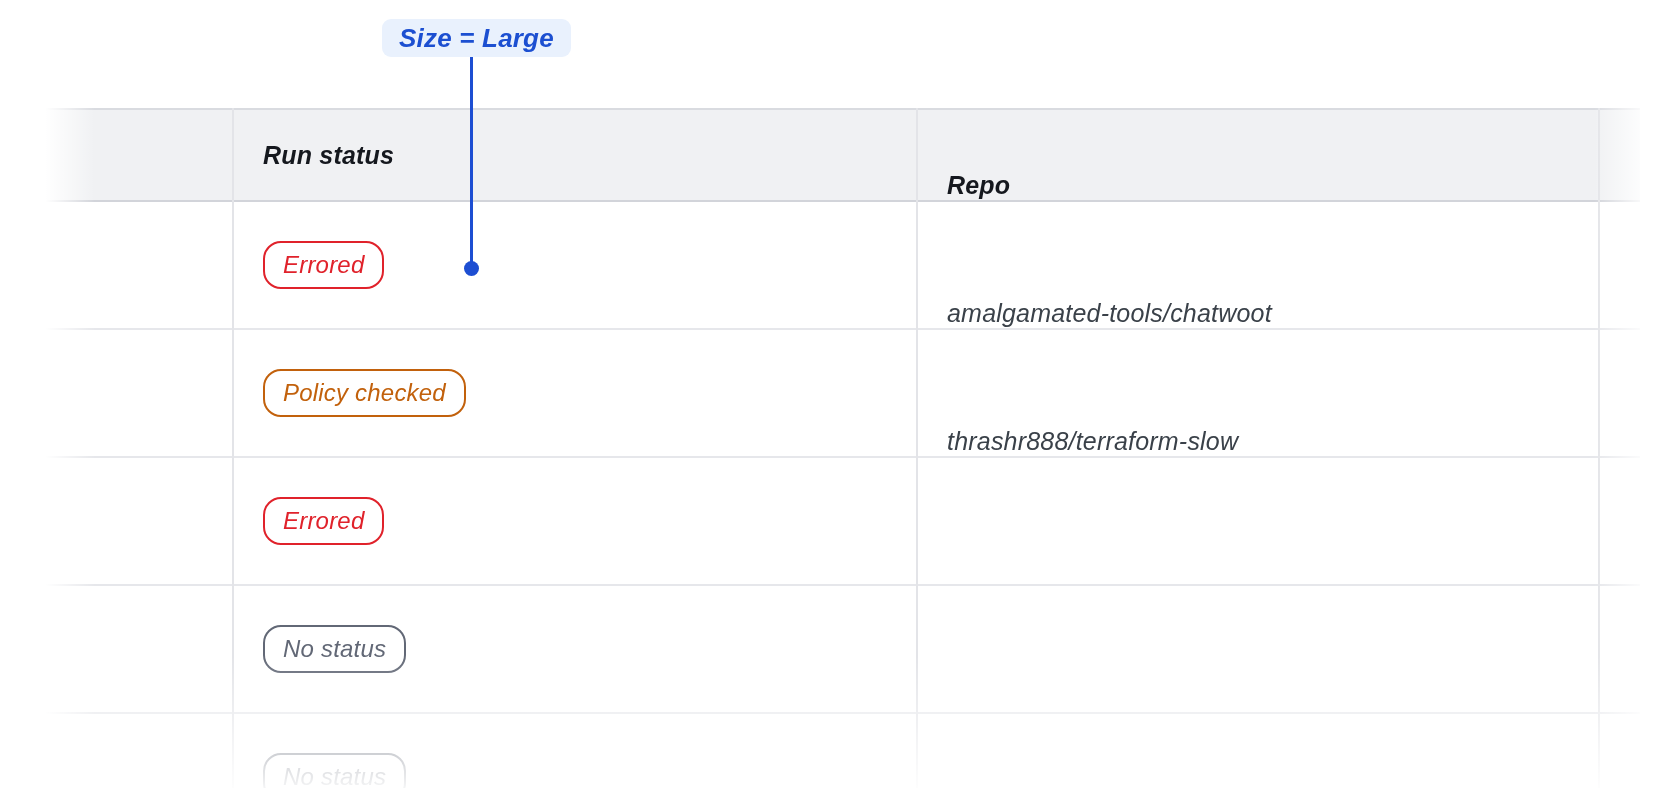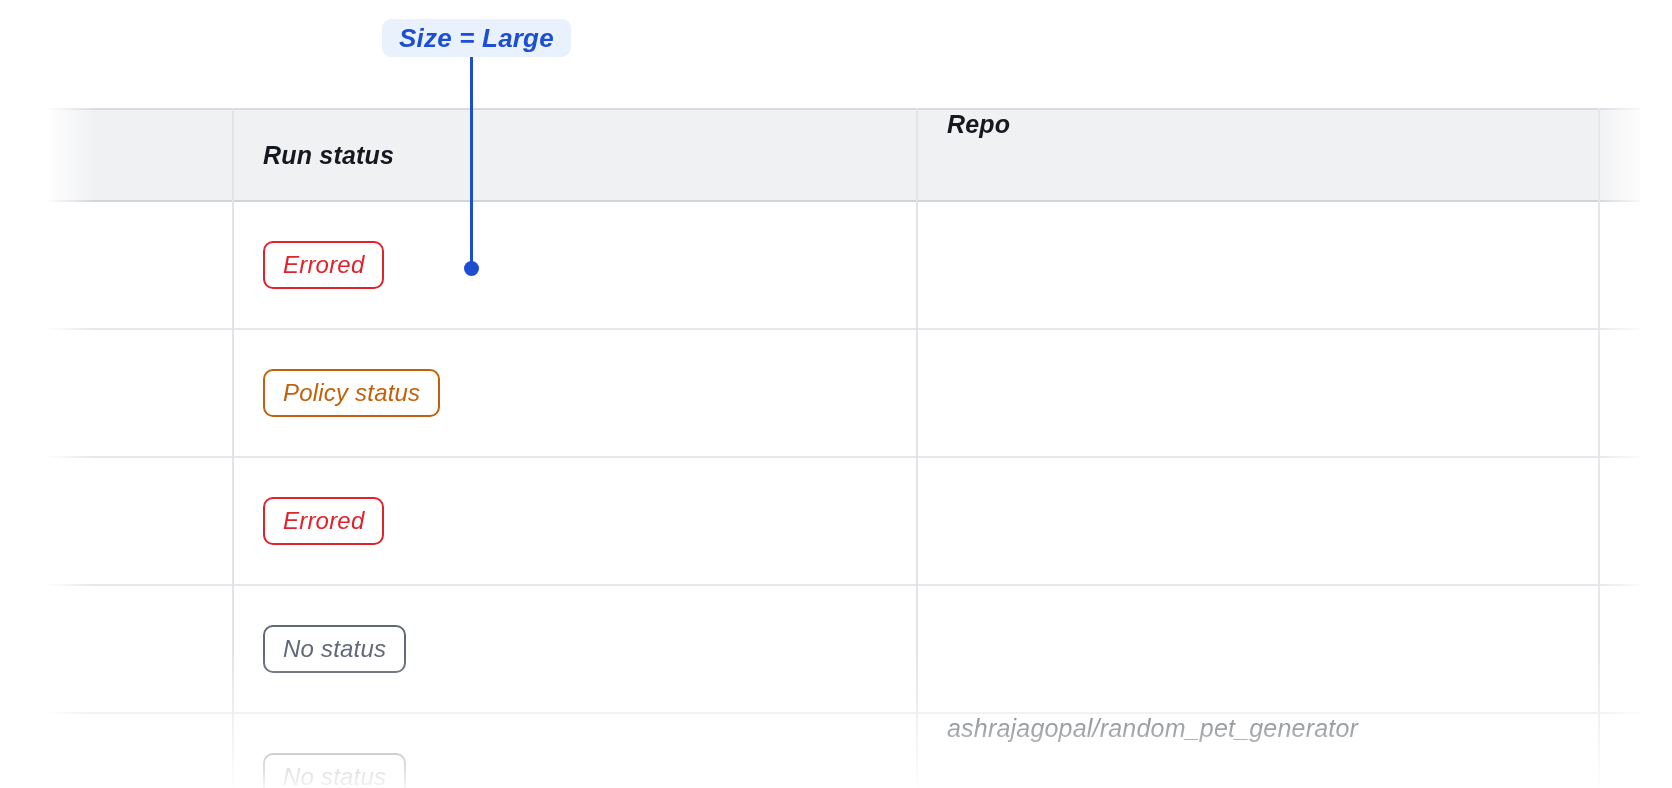--- a/index.html
+++ b/index.html
@@ -45,32 +45,32 @@
   }
   .tbody { position: relative; }
   .row {
     height: 128px;
     border-bottom: 2px solid #e6e7eb;
     display: flex; align-items: center;
     background: #ffffff;
   }
   .cell-spacer { width: 187px; flex: none; height: 100%; }
   .cell-status { width: 684px; flex: none; padding-left: 31px; display: flex; align-items: center; height: 100%; }
-  .cell-repo   { width: 682px; flex: none; padding-left: 31px; display: flex; align-items: flex-start; height: 100%; }
+  .cell-repo   { width: 682px; flex: none; padding-left: 31px; display: flex; align-items: flex-end; height: 100%; }
   .cell-tail   { flex: 1; height: 100%; }
 
   .th-label { font-size: 25px; font-weight: 700; color: #15181e; letter-spacing: 0.2px; }
   .repo-text { font-size: 25px; font-weight: 400; color: #3a4149; letter-spacing: 0.2px; white-space: nowrap; }
 
   .badge {
     display: inline-flex; align-items: center;
     padding: 8px 18px;
     border: 2px solid var(--badge-color, #626876);
     color: var(--badge-color, #626876);
-    border-radius: 10px;
+    border-radius: 18px;
     font-size: 24px; font-weight: 500; letter-spacing: 0.2px;
     background: #ffffff; white-space: nowrap;
   }
 
   
   .vline { position: absolute; top: 0; bottom: 0; width: 2px; background: #e3e4e8; z-index: 2; }
   .vline-1 { left: 187px; }
   .vline-2 { left: 871px; }
   .vline-3 { left: 1553px; }
 
@@ -107,27 +107,33 @@
     </div>
     <div class="cell-tail"></div>
   </div>
 
   <div class="tbody">
   <div class="row">
     <div class="cell-spacer"></div>
     <div class="cell-status">
       <span class="badge" style="--badge-color: #e0222b;">Errored</span>
     </div>
+    <div class="cell-repo">
+      <span class="repo-text">amalgamated-tools/chatwoot</span>
+    </div>
     <div class="cell-tail"></div>
   </div>
 
   <div class="row">
     <div class="cell-spacer"></div>
     <div class="cell-status">
-      <span class="badge" style="--badge-color: #c2610c;">Policy status</span>
+      <span class="badge" style="--badge-color: #c2610c;">Policy checked</span>
+    </div>
+    <div class="cell-repo">
+      <span class="repo-text">thrashr888/terraform-slow</span>
     </div>
     <div class="cell-tail"></div>
   </div>
 
   <div class="row">
     <div class="cell-spacer"></div>
     <div class="cell-status">
       <span class="badge" style="--badge-color: #e0222b;">Errored</span>
     </div>
     <div class="cell-tail"></div>

